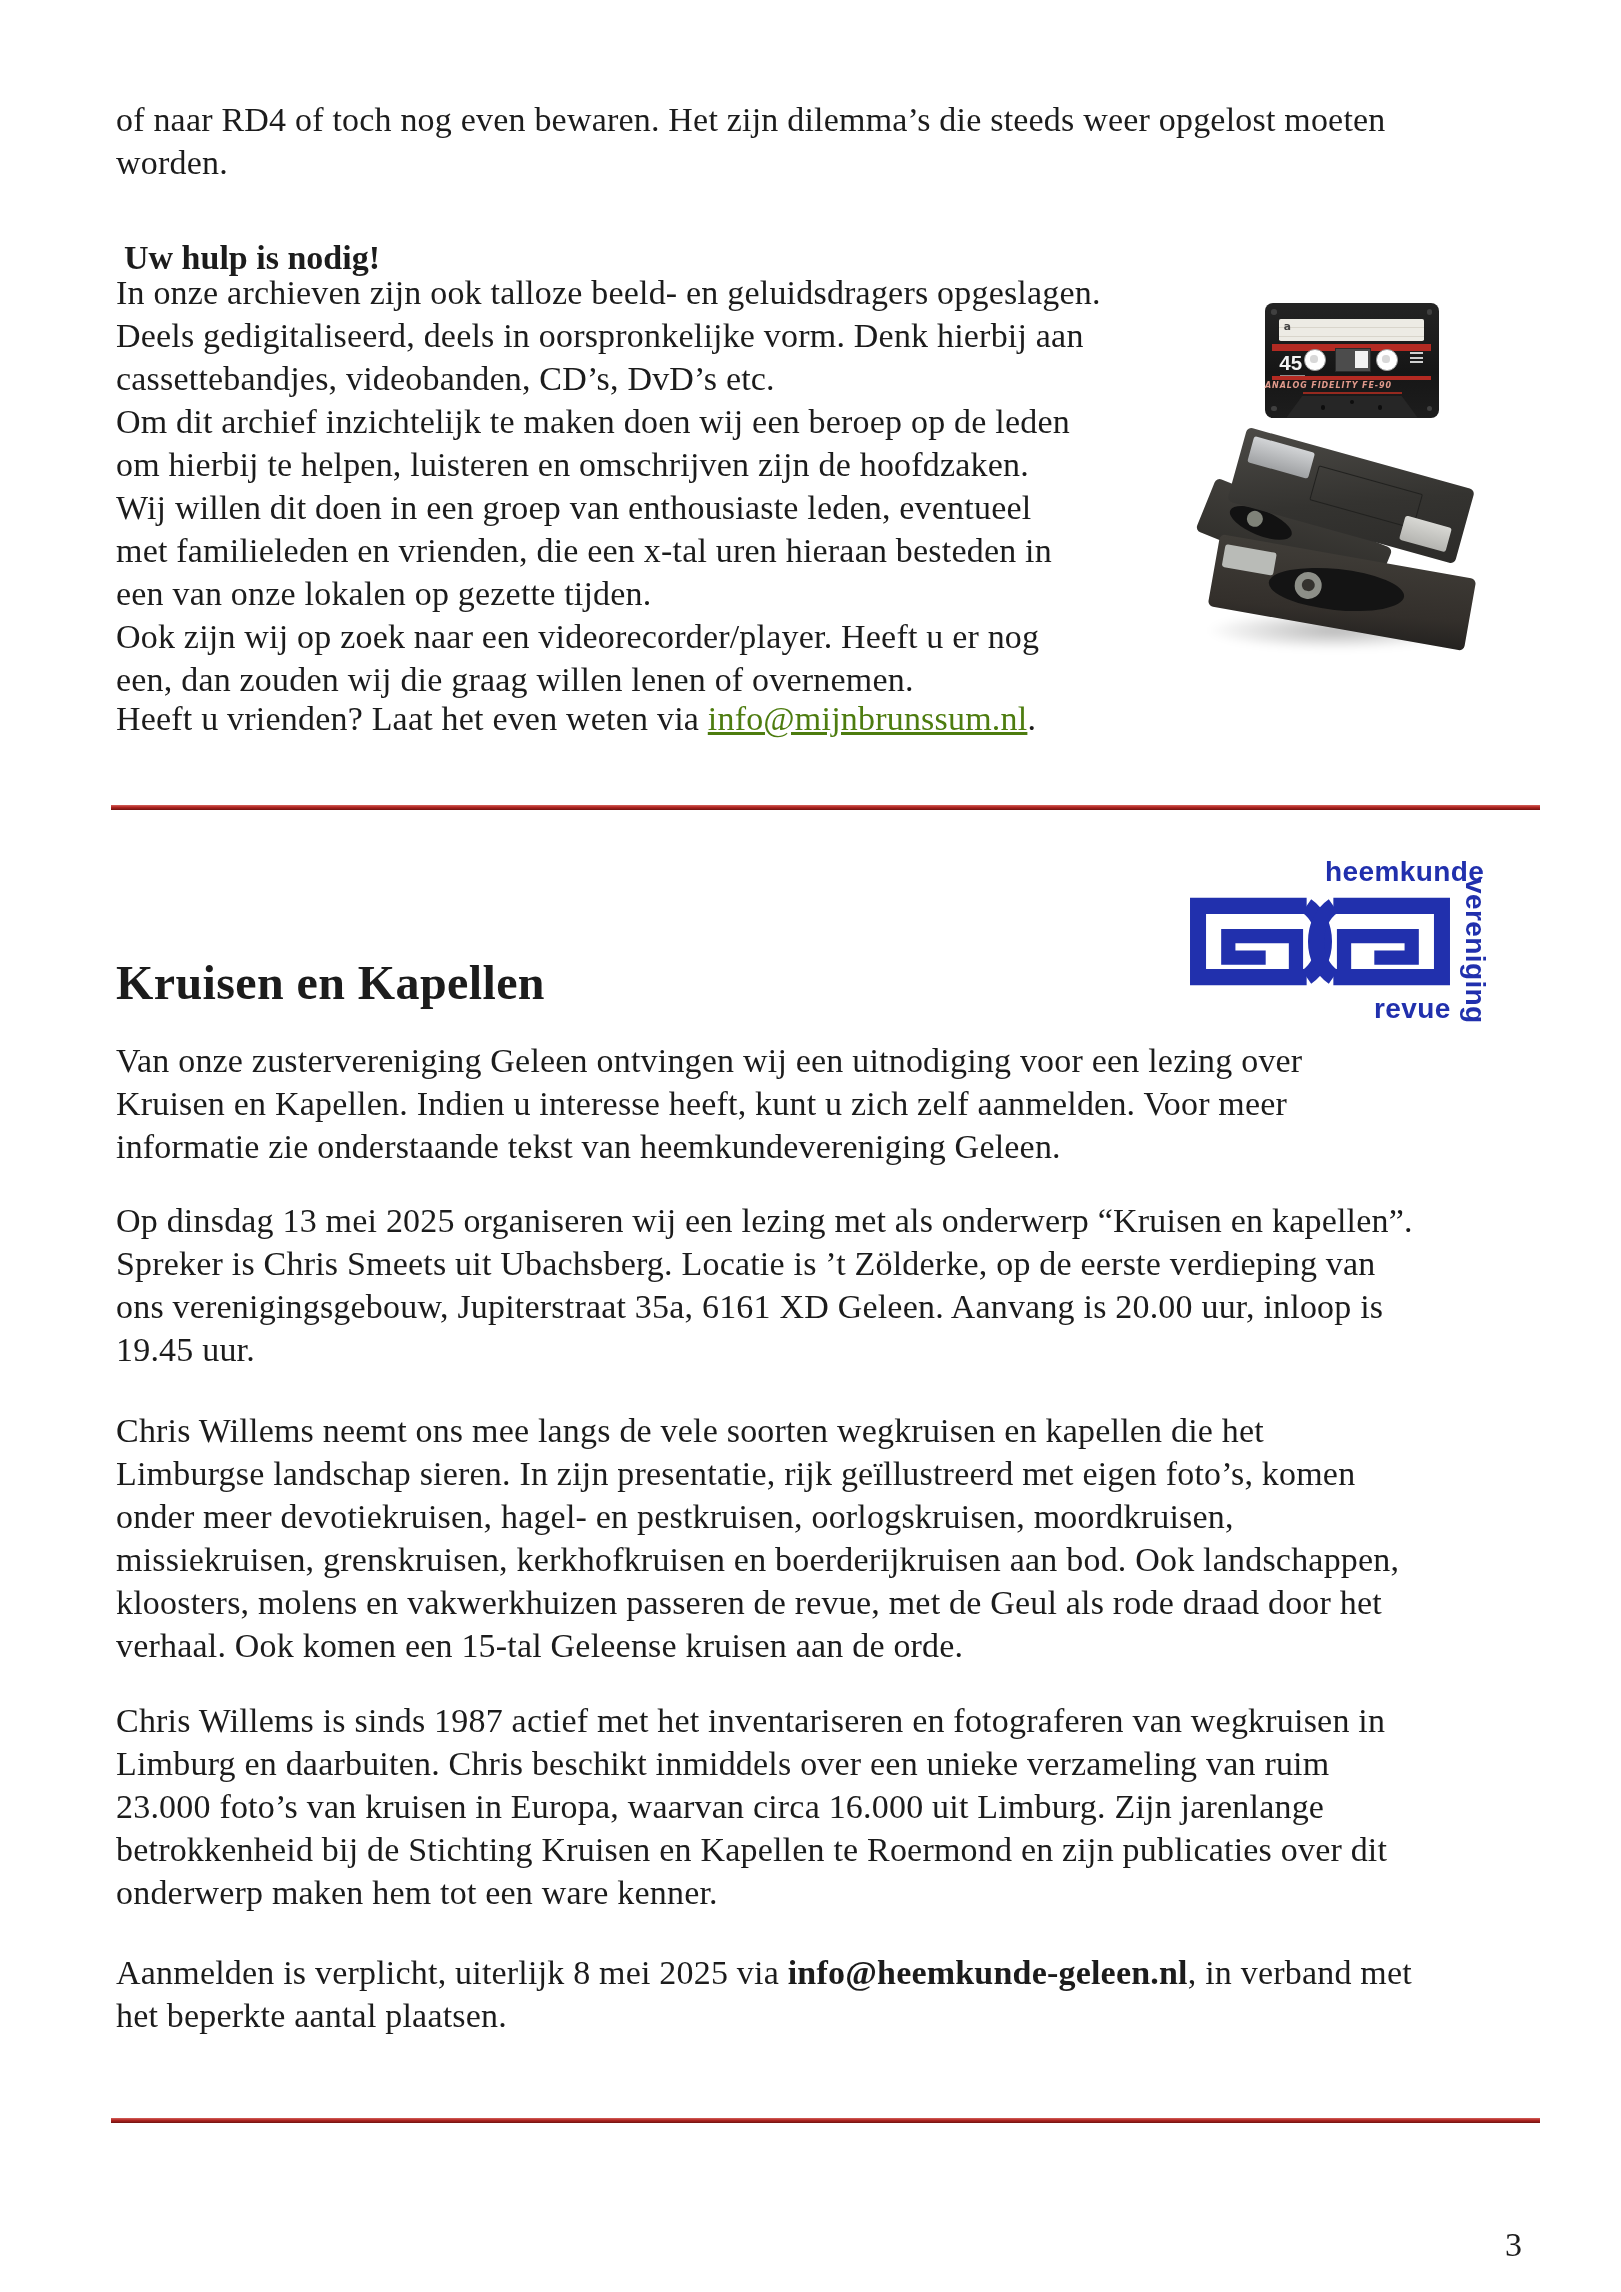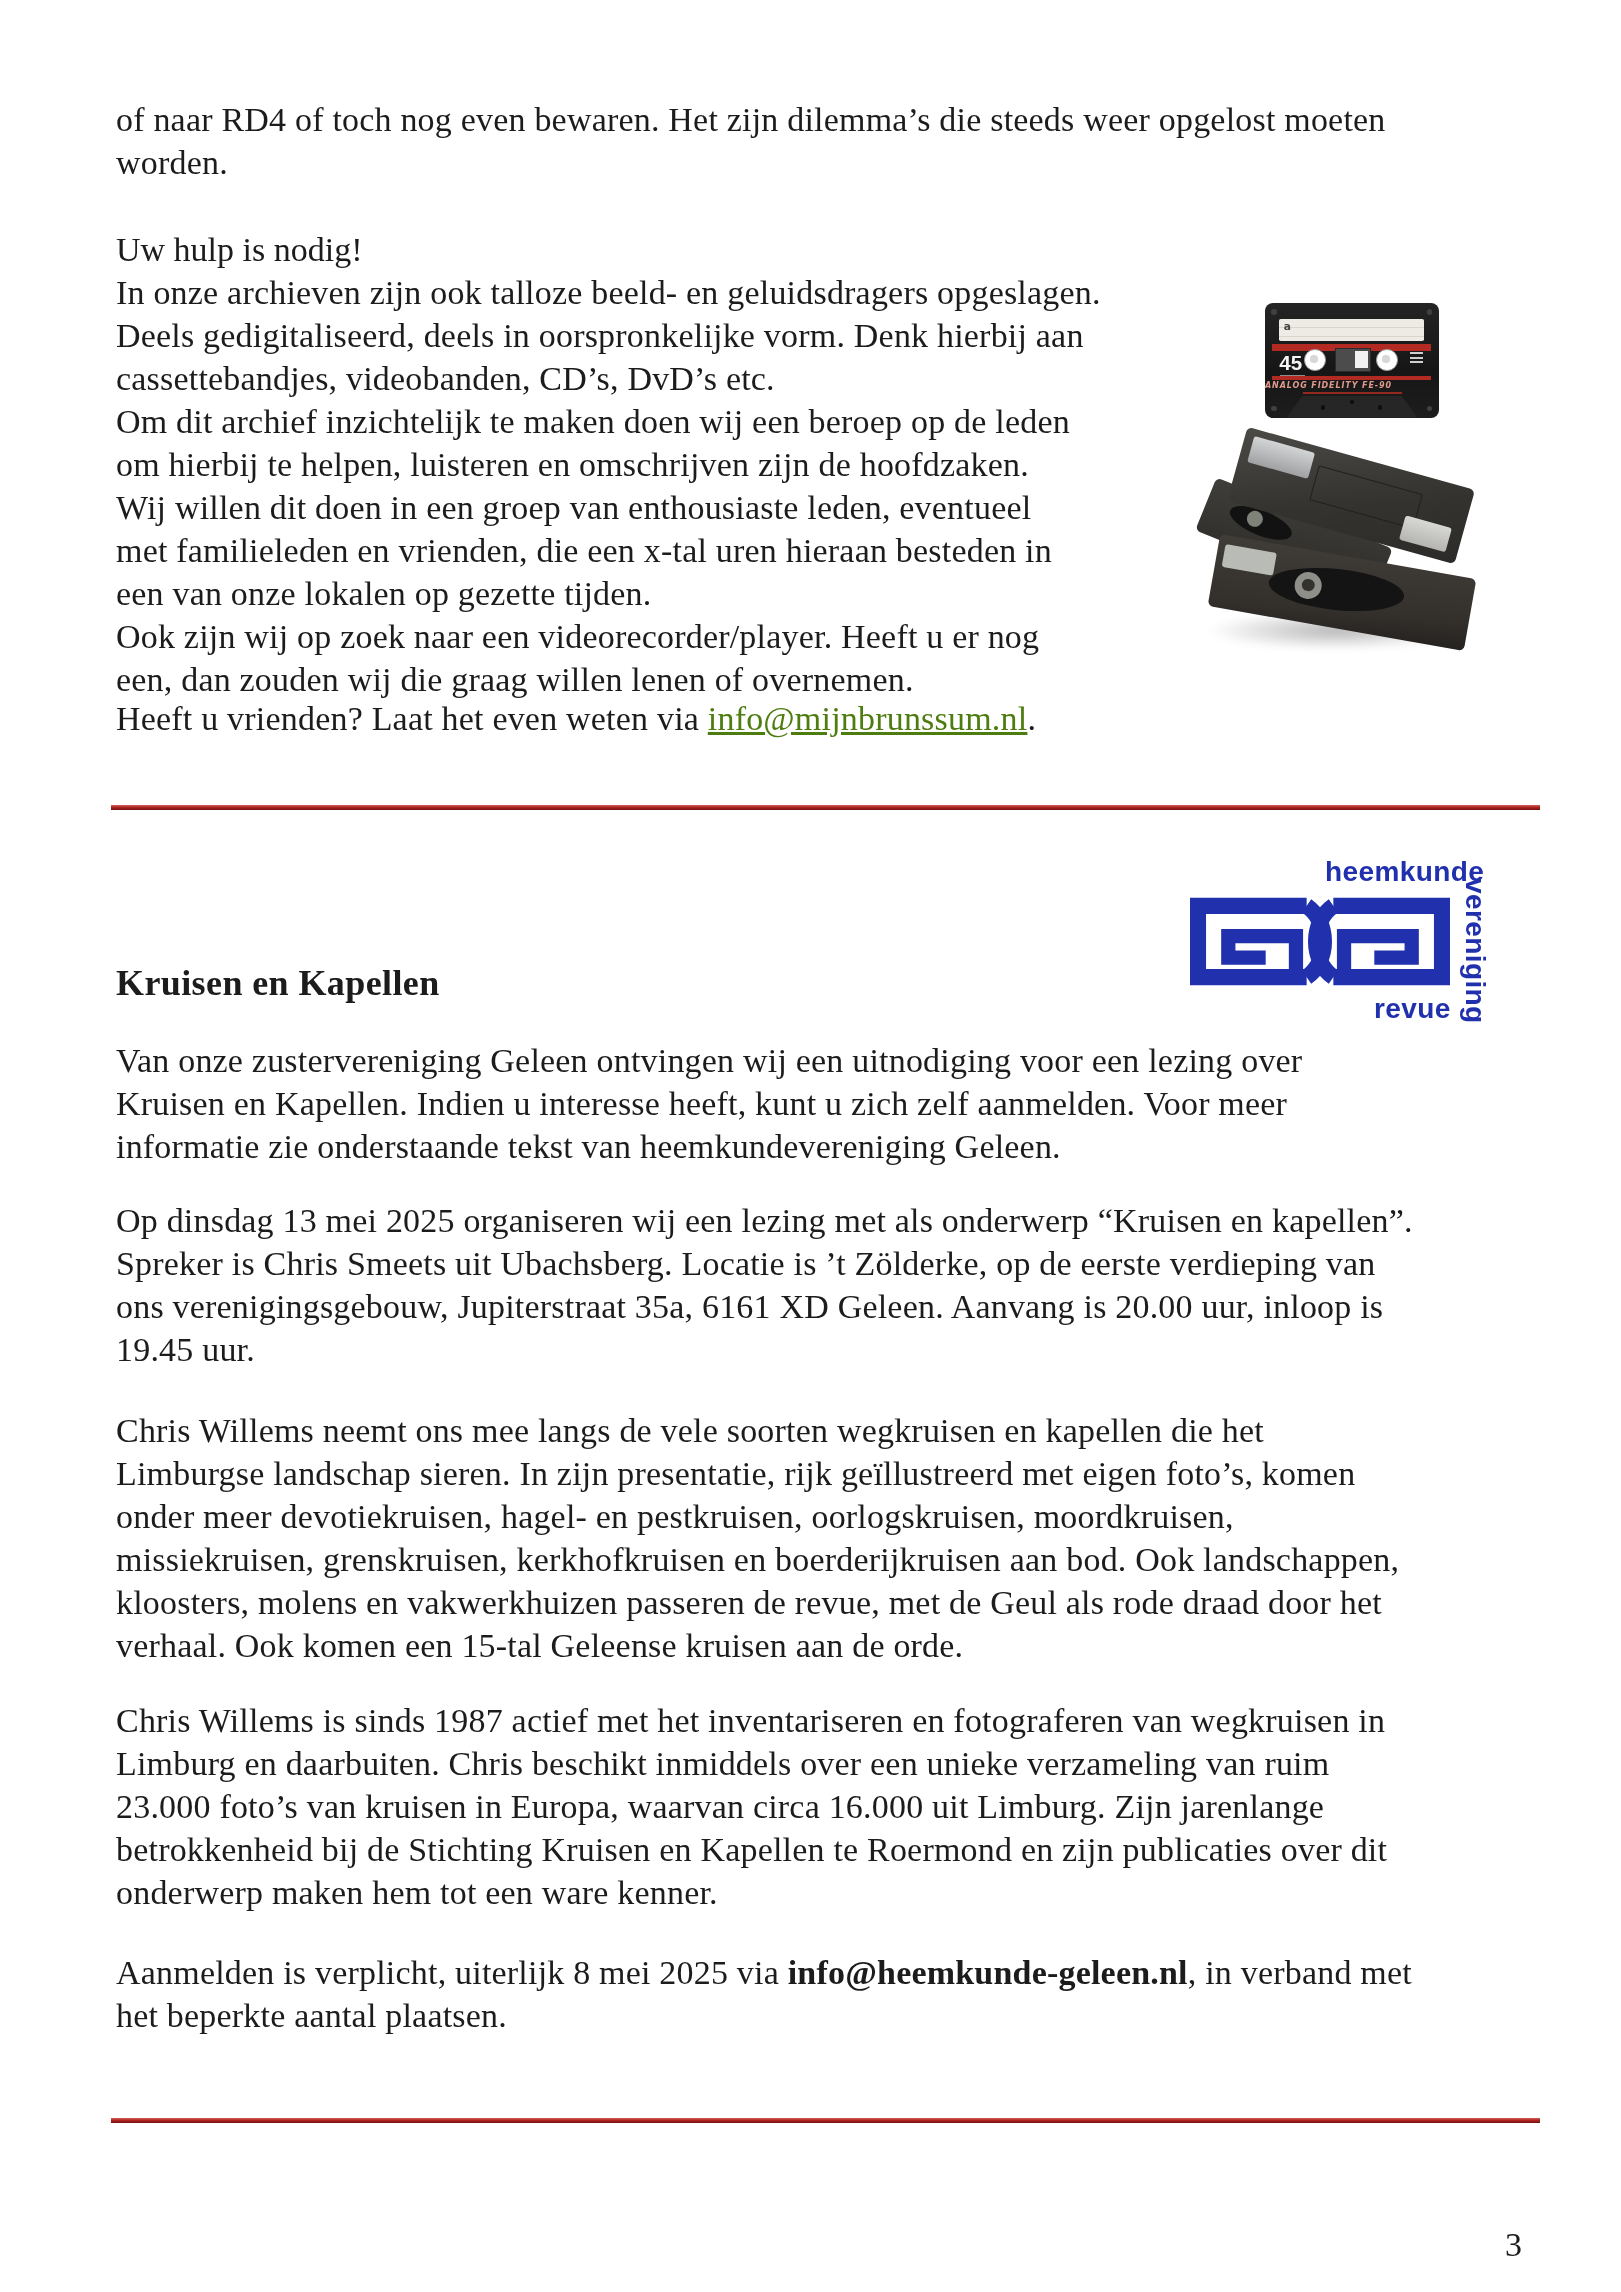--- a/index.html
+++ b/index.html
@@ -6,24 +6,24 @@
   .page{
     position:relative;width:1621px;height:2293px;background:#ffffff;
     font-family:"Liberation Serif", serif;color:#1c1c1c;overflow:hidden;
   }
   .para{
     position:absolute;left:116px;font-size:34px;line-height:43px;
     white-space:pre-line;letter-spacing:0.2px;margin:0;
   }
   .subhead{
     position:absolute;left:116px;font-size:34px;line-height:43px;
-    font-weight:normal;margin:0;
+    font-weight:bold;margin:8px;
   }
   .h1{
-    position:absolute;left:116px;font-size:36px;line-height:54px;
+    position:absolute;left:116px;font-size:48px;line-height:54px;
     font-weight:bold;margin:0;letter-spacing:0.4px;
   }
   .link{color:#4d7c0f;text-decoration:underline;cursor:pointer;}
   .bold{font-weight:bold;}
   .divider{
     position:absolute;left:111px;width:1429px;height:5.4px;
     background:linear-gradient(180deg,#d4615c 0%,#b02420 45%,#701210 100%);
   }
   .page-number{
     position:absolute;left:116px;width:1406px;top:2223px;text-align:right;

